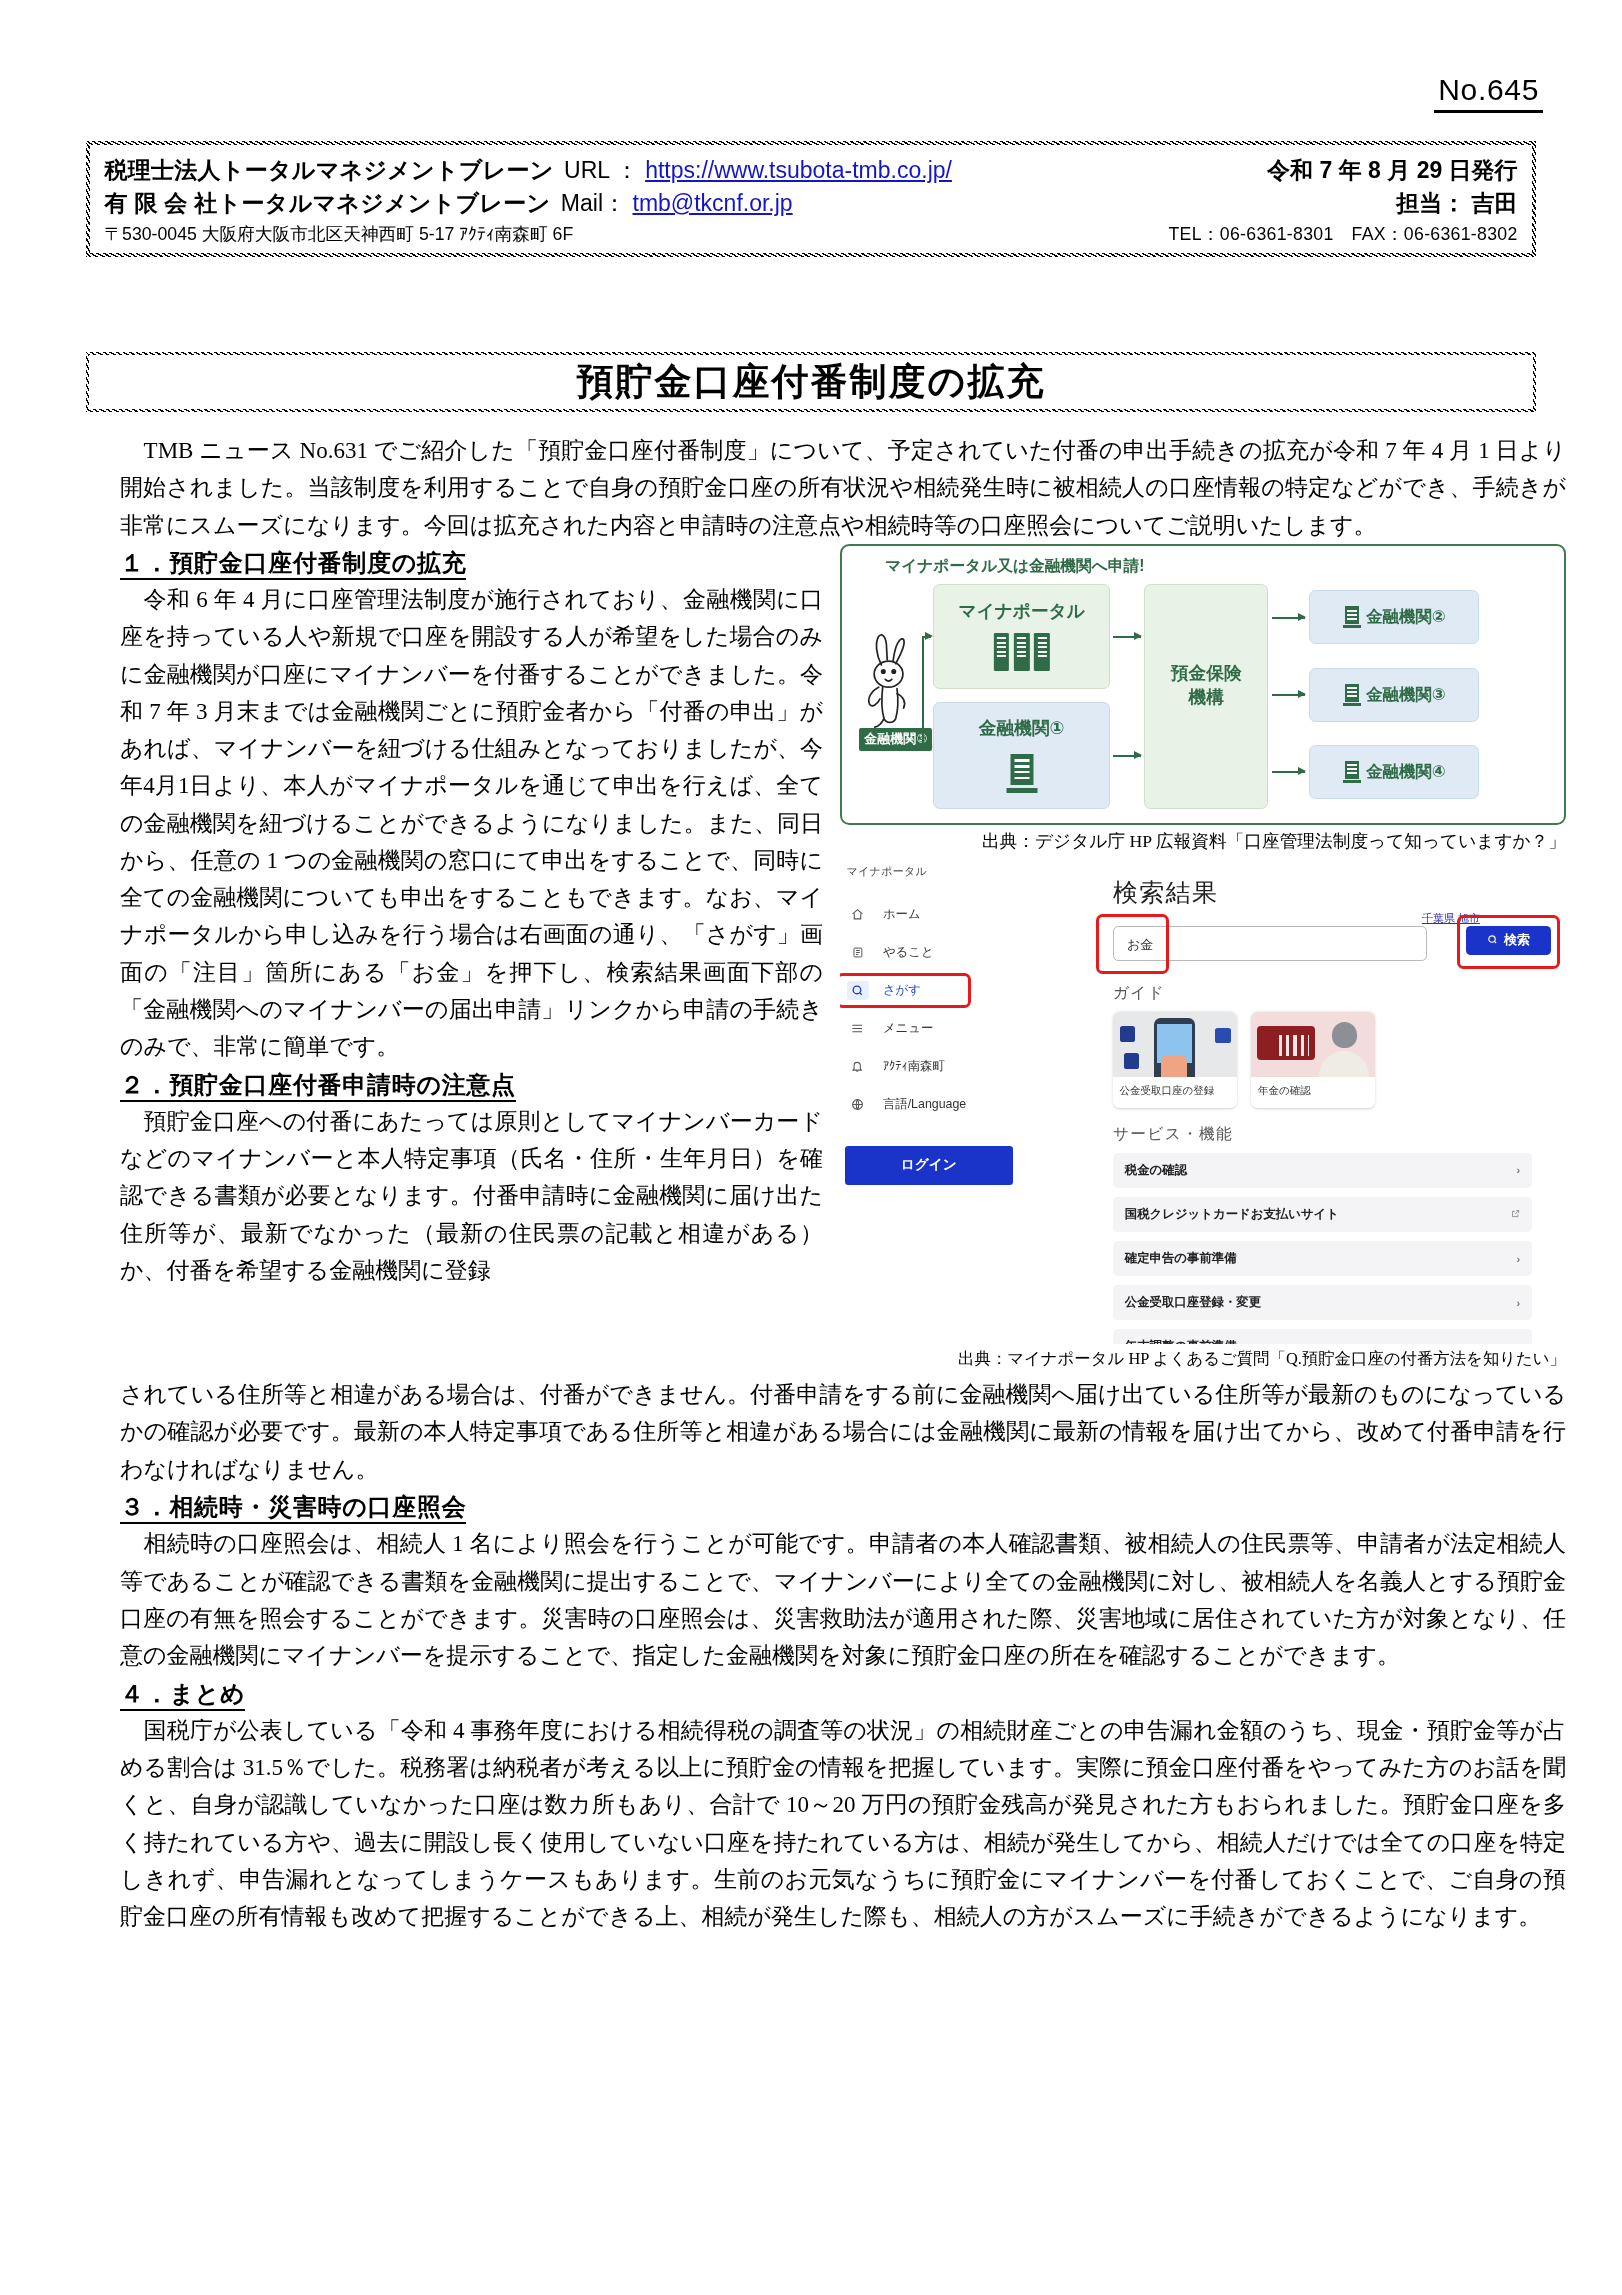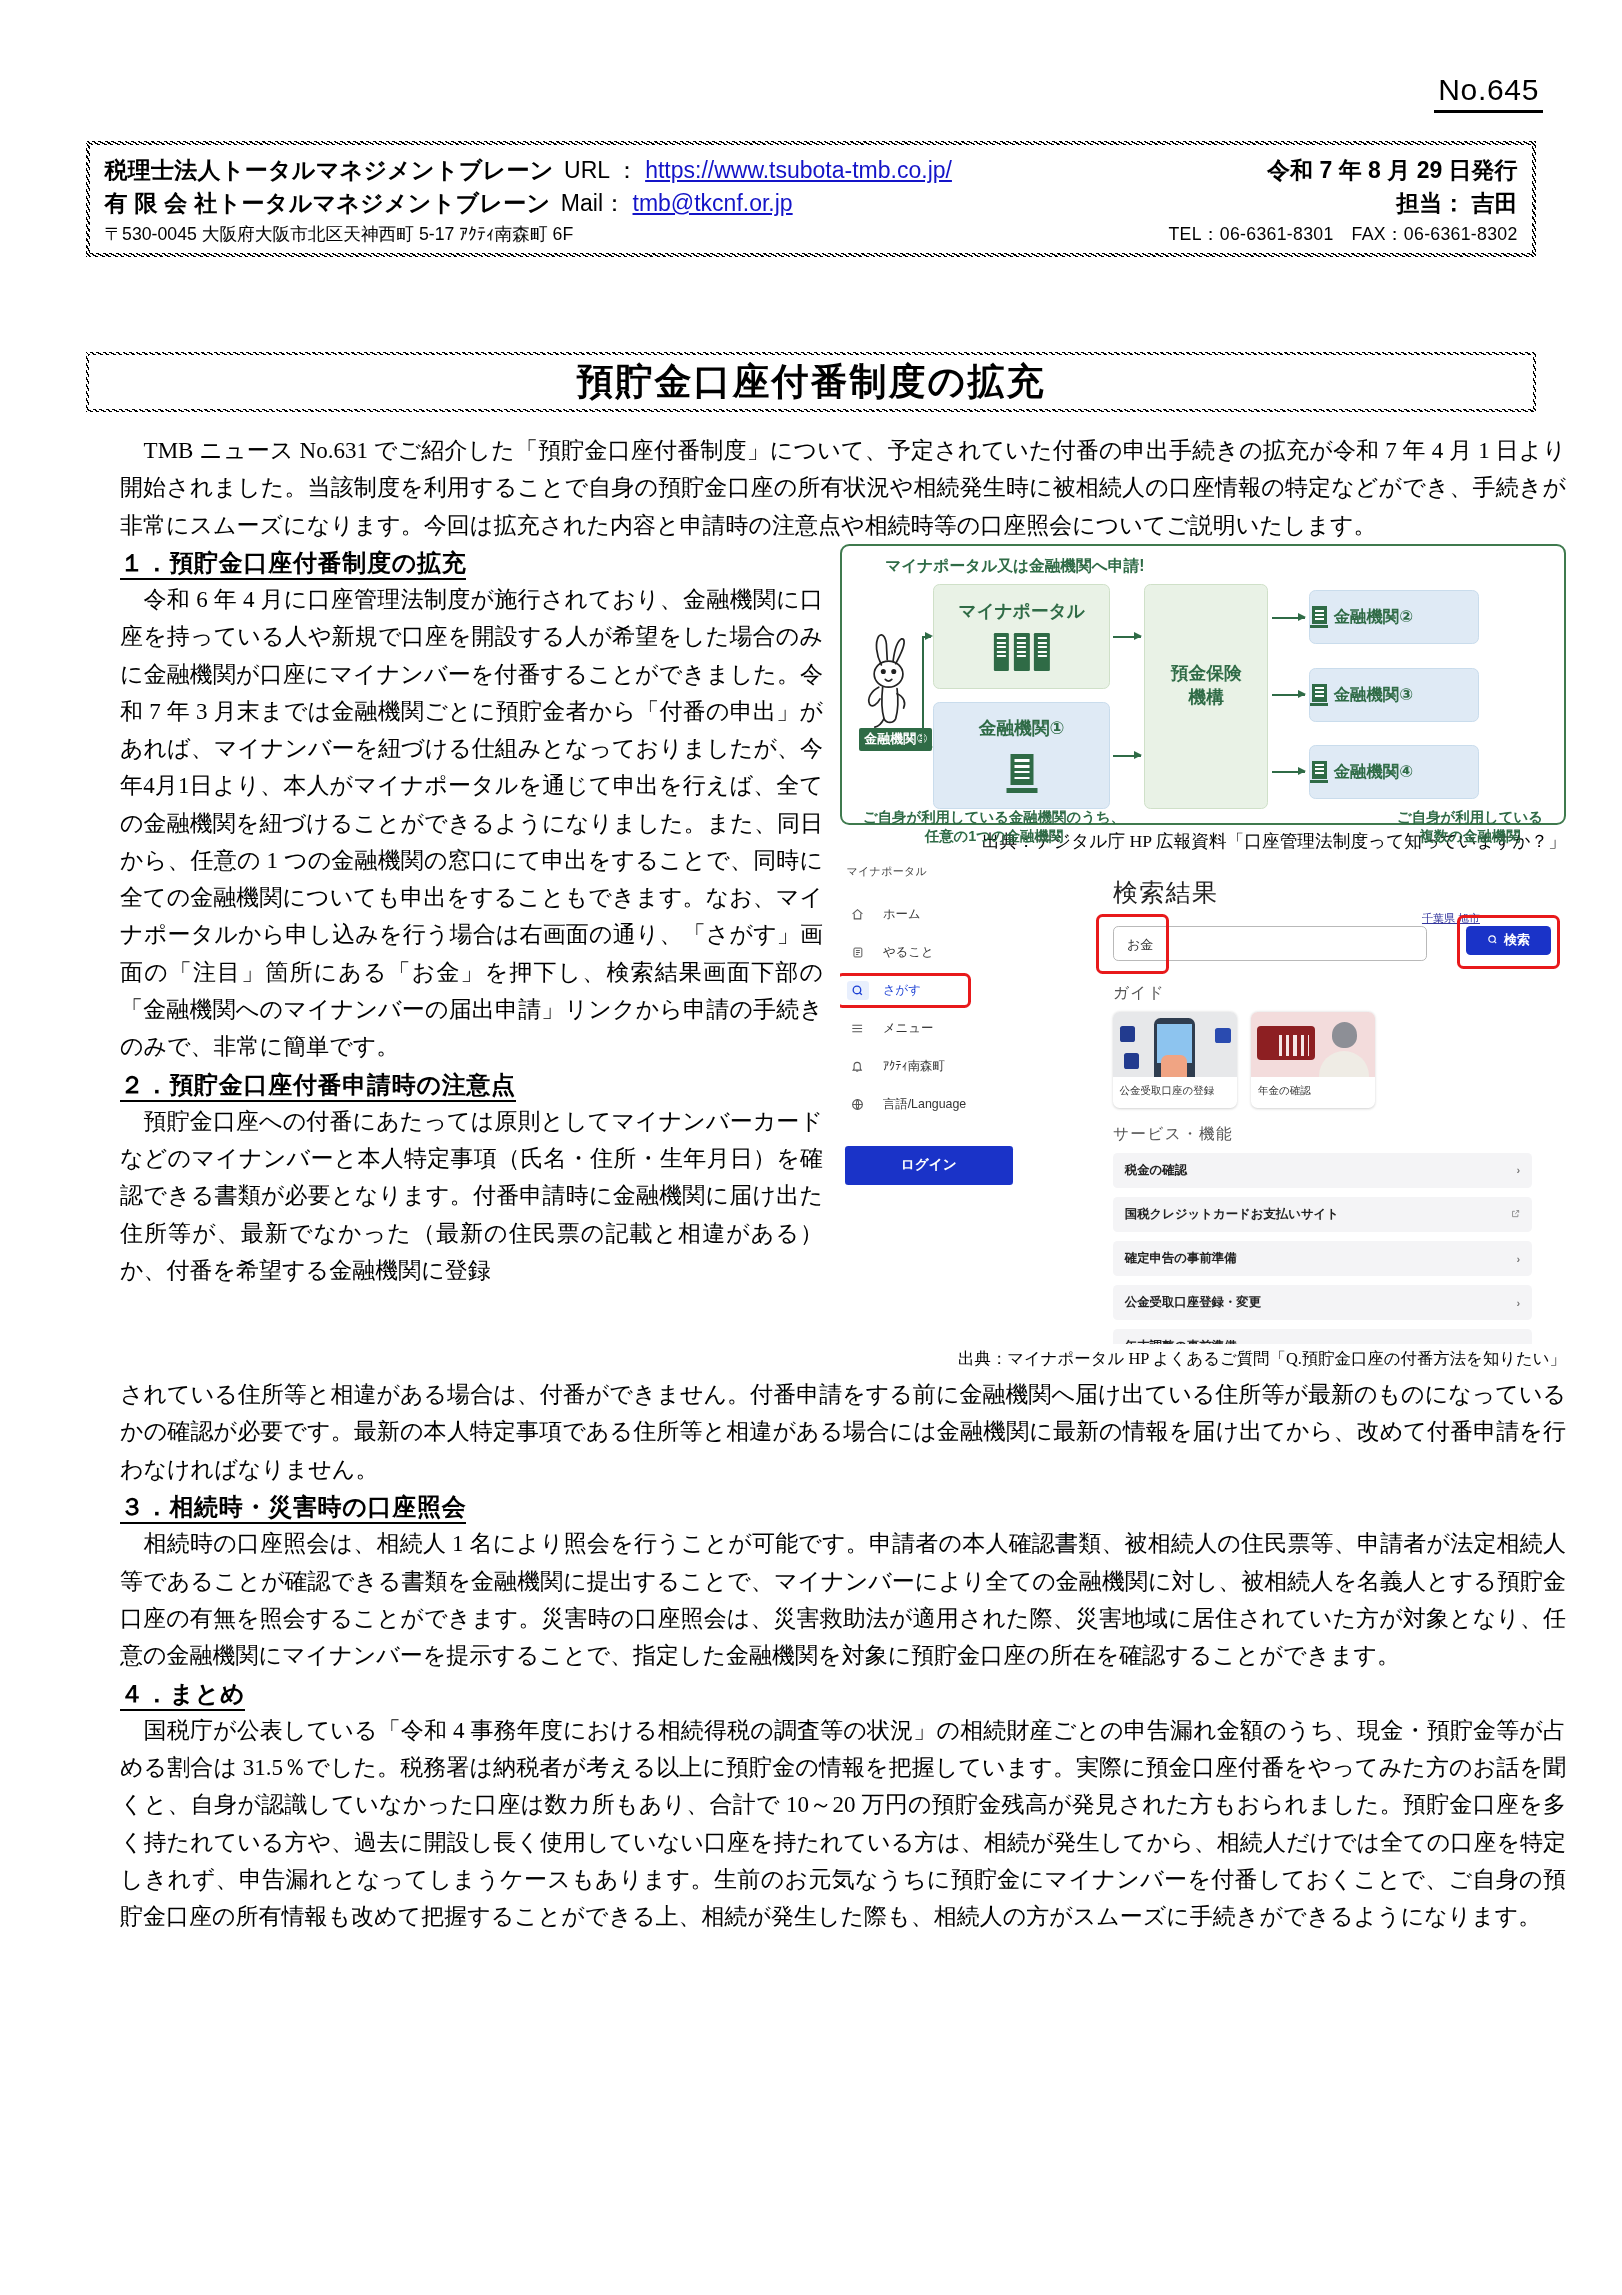--- a/index.html
+++ b/index.html
@@ -285,21 +285,21 @@
     left: 293px; top: 3.9px; width: 124px; height: 225px;
     background: #e9f2e6; border: 1.3px solid #cfe0c8;
   }
   .node-dic .lbl {
     font-size: 17.7px; font-weight: bold;
     padding-top: 77px; line-height: 1.35;
   }
   .node-bank {
     left: 458px; width: 170px; height: 54px;
     background: #dfeaf5; border: 1.3px solid #c9dcec;
-    display: flex; align-items: center; 
+    display: flex; align-items: center; justify-content: center;
     gap: 5.2px;
   }
   .node-bank .lbl { font-size: 16.4px; font-weight: bold; }
   .bk2 { top: 10.5px; }
   .bk3 { top: 88px; }
   .bk4 { top: 165px; }
   .bldg { display: inline-block; width: 18.3px; height: 22px; position: relative; }
   .bldg::before {
     content: ""; position: absolute; left: 2px; top: 0; width: 14.4px; height: 17.7px;
     background: #2f6b46;
@@ -607,30 +607,20 @@
             <span class="lbl">金融機関③</span>
           </div>
           <div class="nodebox node-bank bk4">
             <span class="bldg">
                 <i></i>
               </span>
             <span class="lbl">金融機関④</span>
           </div>
         </div>
 
-        <div class="fig1-foot">
-          <div>
-            <span>ご自身が利用している金融機関のうち、</span><br>
-            <span>任意の1つの金融機関</span>
-          </div>
-          <div>
-            <span>ご自身が利用している</span><br>
-            <span>複数の金融機関</span>
-          </div>
-        </div>
       </div>
 
       <div class="figcap">出典：デジタル庁 HP 広報資料「口座管理法制度って知っていますか？」</div>
 
       <div class="fig2">
 
         <div class="mp-side">
           <div class="mp-brand">マイナポータル</div>
           <div class="mp-nav">
 

